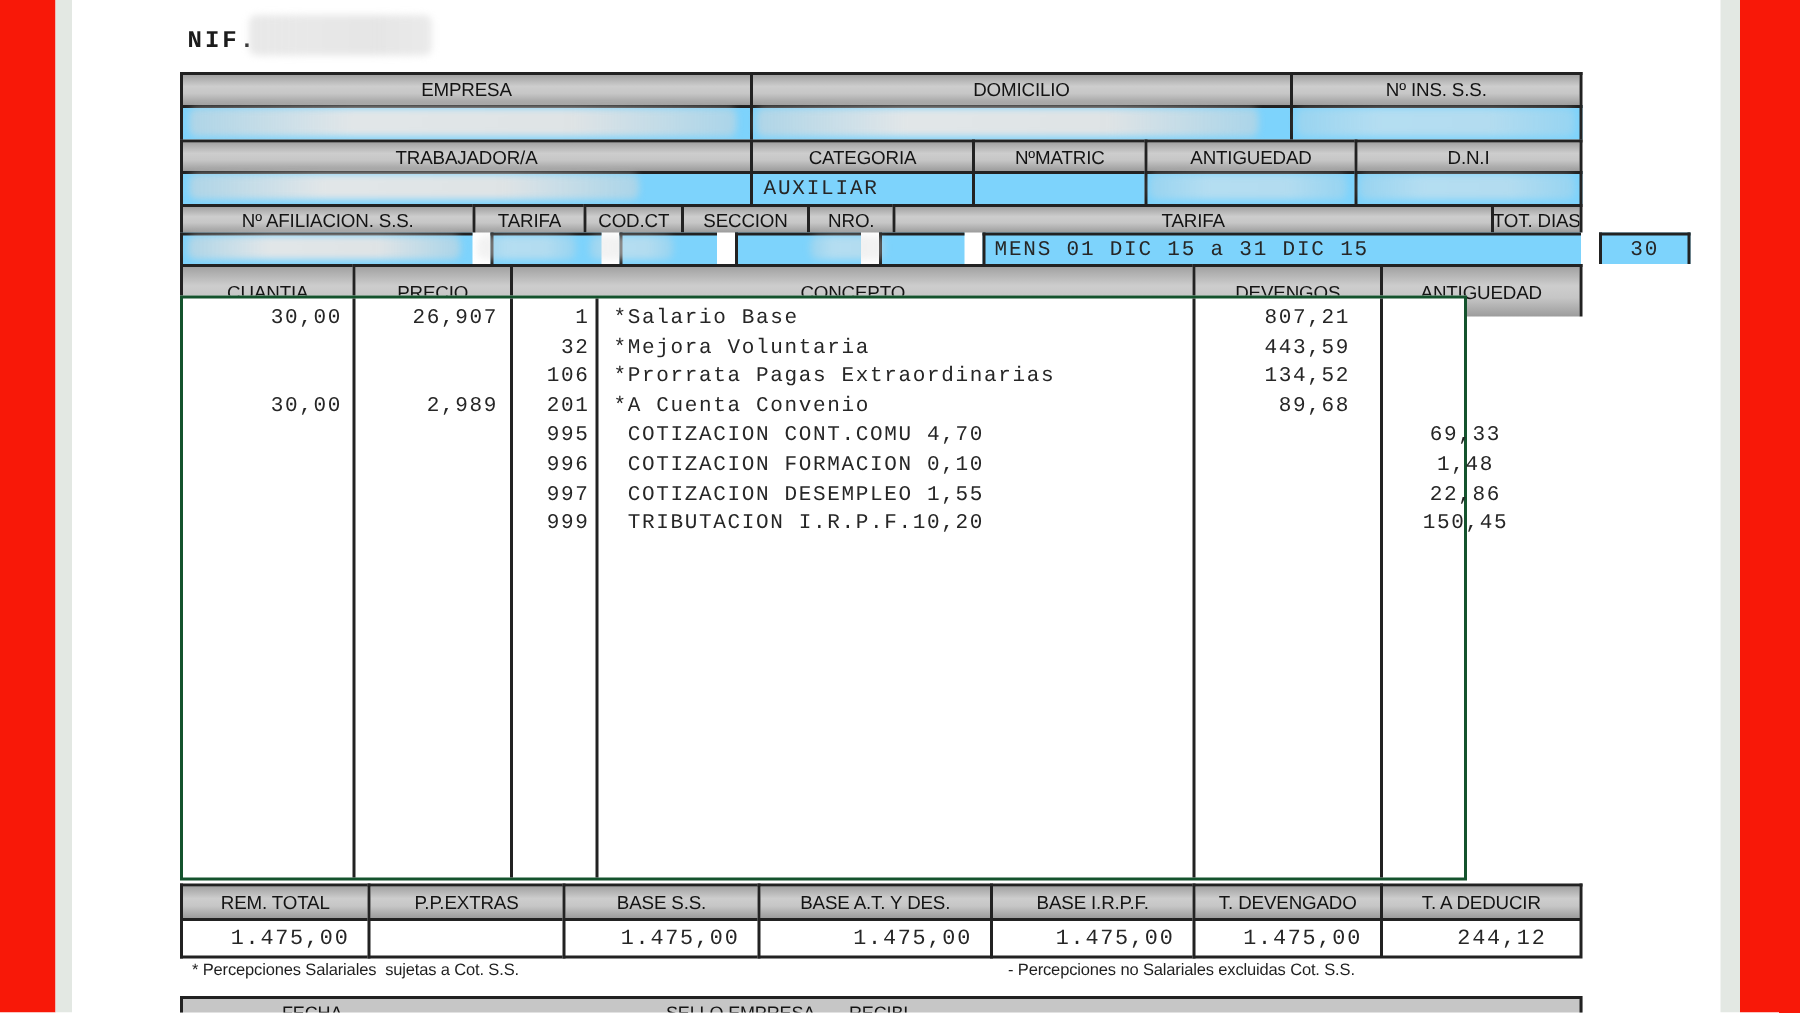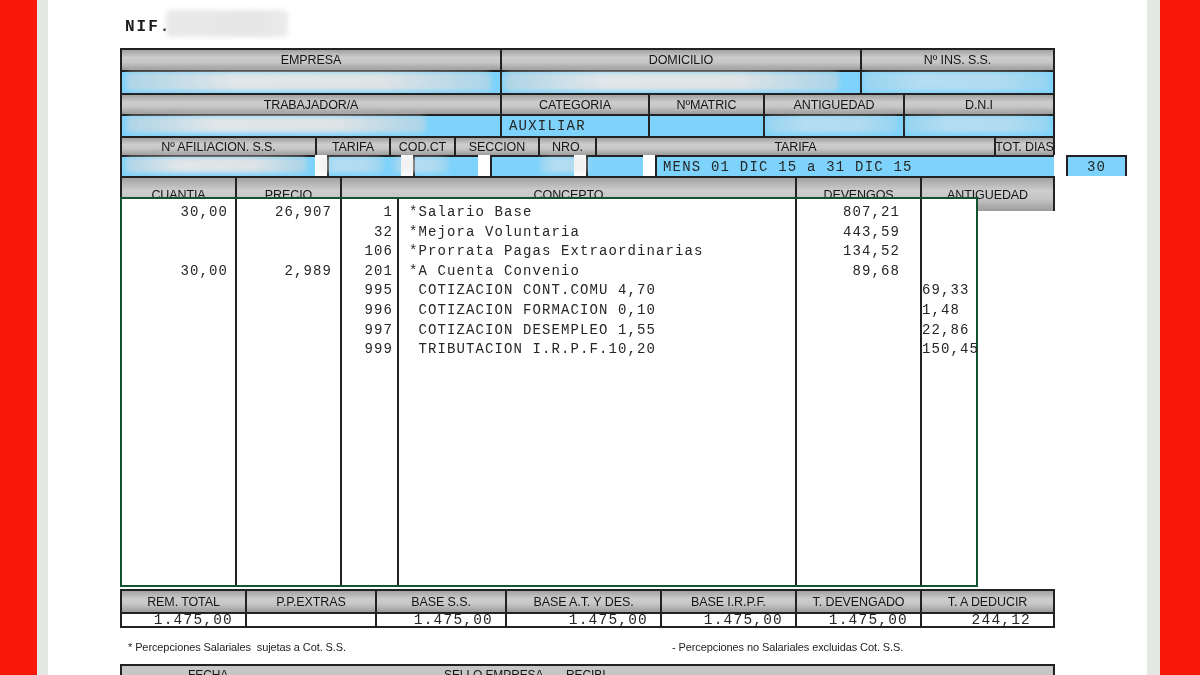--- a/index.html
+++ b/index.html
@@ -36,21 +36,21 @@
   .vline{position:absolute;top:0;height:100%;width:2px;background:#222;}
   .detail-rows{position:absolute;left:0;top:4px;width:931px;}
   .d-row{display:grid;grid-template-columns:115px 105px 57px 398px 125px 1fr;height:19.6px;}
   .d-row > div{font-family:"Liberation Mono","DejaVu Sans Mono",monospace;font-size:14px;letter-spacing:1.1px;
                color:#262626;white-space:pre;overflow:visible;line-height:19.6px;}
   .c-cuantia{text-align:right;padding-right:9px;}
   .c-precio{text-align:right;padding-right:10px;}
   .c-code{text-align:right;padding-right:6px;}
   .c-desc{padding-left:10px;}
   .c-dev{text-align:right;padding-right:22px;}
-  .c-ded{text-align:left;padding-right:21px;}
+  .c-ded{text-align:center;padding-right:21px;}
 
   
   .t-val{background:#fff;font-family:"Liberation Mono","DejaVu Sans Mono",monospace;font-size:14.5px;letter-spacing:1.2px;
          color:#262626;display:flex;align-items:center;justify-content:flex-end;padding-right:12px;}
 
   .footnote{position:absolute;top:641px;font-size:11px;color:#1f1f1f;white-space:pre;letter-spacing:-0.1px;}
 
   
   .bottom-box{position:absolute;left:120px;top:664px;width:935px;height:30px;box-sizing:border-box;
               border:2px solid #222;background:#c6c6c6;}
@@ -218,21 +218,21 @@
   <div class="g-row" style="top:589px;height:23px;grid-template-columns:125px 130px 130px 155px 135px 125px 135px;">
     <div class="hcell">REM. TOTAL</div>
     <div class="hcell">P.P.EXTRAS</div>
     <div class="hcell">BASE S.S.</div>
     <div class="hcell">BASE A.T. Y DES.</div>
     <div class="hcell">BASE I.R.P.F.</div>
     <div class="hcell">T. DEVENGADO</div>
     <div class="hcell">T. A DEDUCIR</div>
   </div>
 
-  <div class="g-row last" style="top:612px;height:16px;grid-template-columns:125px 130px 130px 155px 135px 125px 135px;">
+  <div class="g-row last" style="top:612px;height:27px;grid-template-columns:125px 130px 130px 155px 135px 125px 135px;">
     <div class="t-val">1.475,00</div>
     <div class="t-val"></div>
     <div class="t-val">1.475,00</div>
     <div class="t-val">1.475,00</div>
     <div class="t-val">1.475,00</div>
     <div class="t-val">1.475,00</div>
     <div class="t-val" style="padding-right:22px;">244,12</div>
   </div>
 
   <div class="footnote" style="left:128px;">* Percepciones Salariales  sujetas a Cot. S.S.</div>

